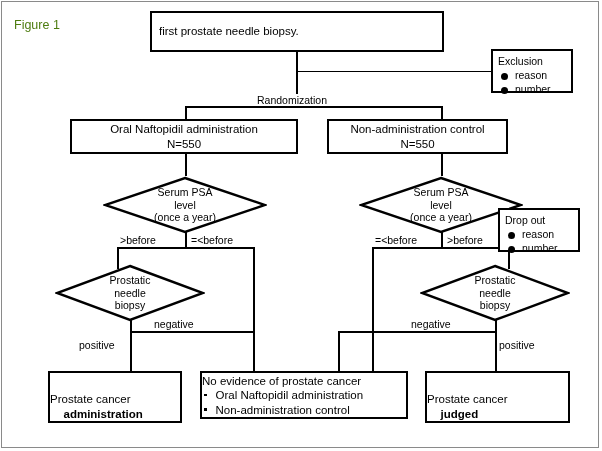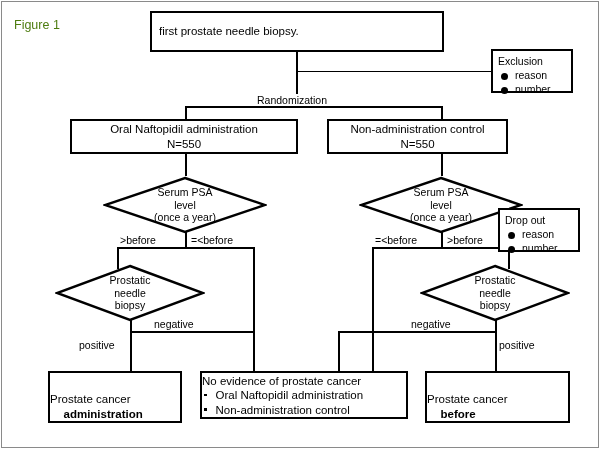--- a/index.html
+++ b/index.html
@@ -173,16 +173,16 @@
   </div>
 
   <div class="box left res" style="left:200px;top:371px;width:208px;height:48px;">
     <span class="hd">No evidence of prostate cancer</span>
     <span class="bl"><i class="dot"></i><em style="font-style:normal">Oral Naftopidil administration</em></span>
     <span class="bl"><i class="dot"></i><em style="font-style:normal">Non-administration  control</em></span>
   </div>
 
   <div class="box left res" style="left:425px;top:371px;width:145px;height:52px;">
     <span class="hd">Prostate cancer</span>
-    <span class="cont">before</span>
+    <span class="cont">judged</span>
   </div>
 
 </div>
 
 </body></html>

